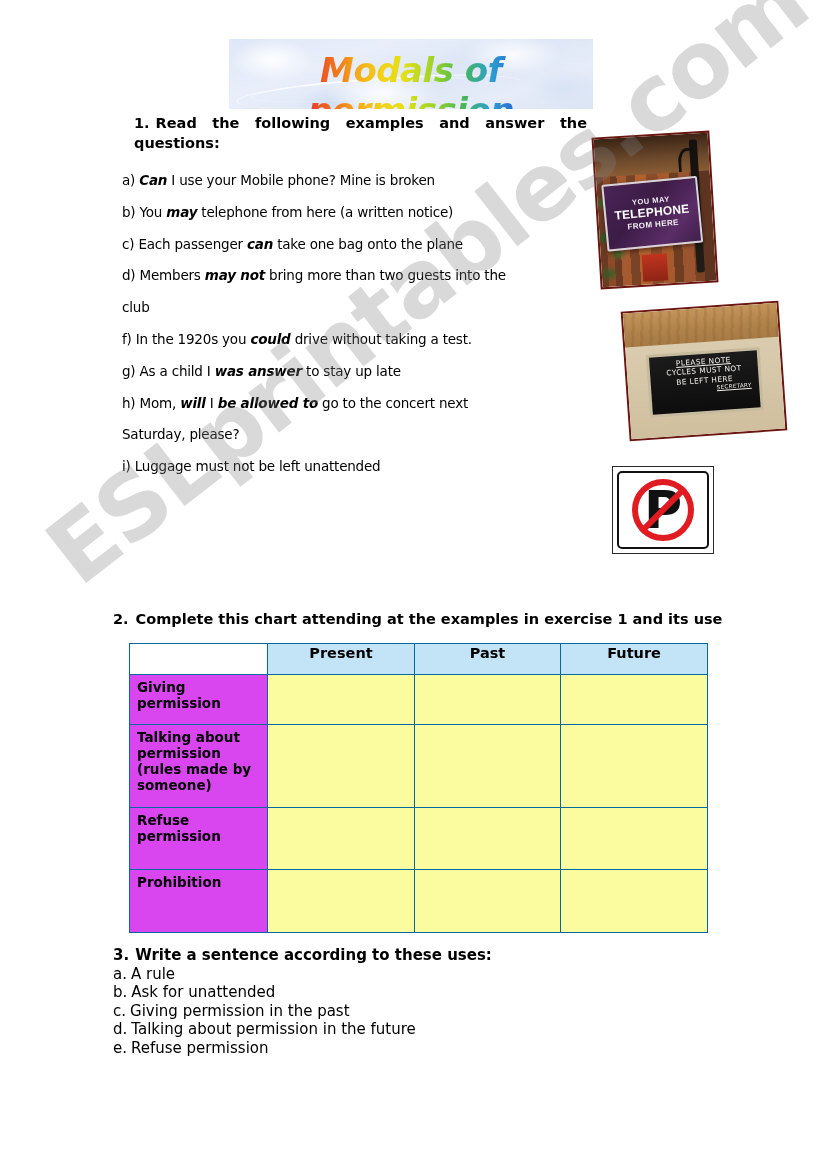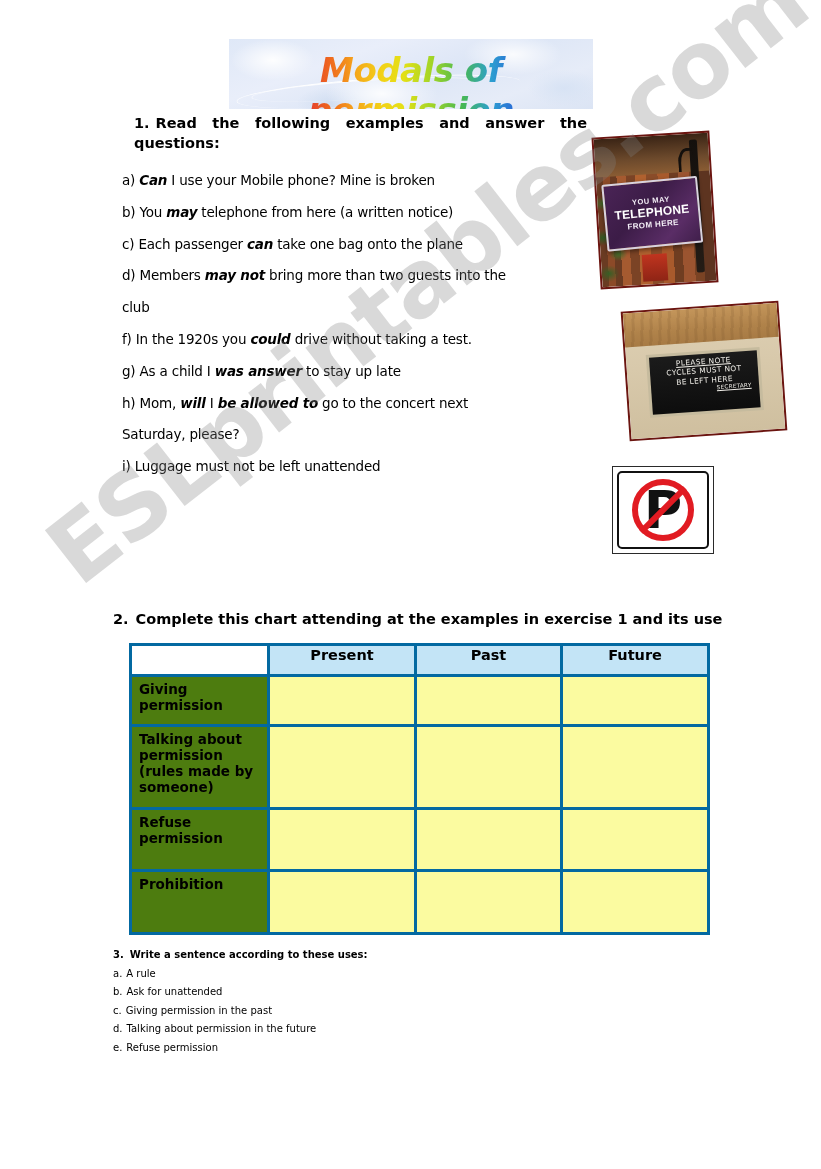--- a/index.html
+++ b/index.html
@@ -311,21 +311,21 @@
     width: 578px;
     z-index: 3;
   }
   table.chart {
     border-collapse: collapse;
     table-layout: fixed;
     width: 578px;
     font-family: "DejaVu Sans", sans-serif;
   }
   table.chart th, table.chart td {
-    border: 3px solid #0369a1;
+    border: 1px solid #0369a1;
     box-sizing: border-box;
     vertical-align: top;
   }
   table.chart col.c0 { width: 138px; }
   table.chart col.c1 { width: 147px; }
   table.chart col.c2 { width: 146px; }
   table.chart col.c3 { width: 147px; }
   th.corner {
     background: #ffffff;
     height: 31px;
@@ -333,21 +333,21 @@
   th.head {
     background: #c3e4f6;
     color: #000000;
     font-size: 14.5px;
     font-weight: bold;
     text-align: center;
     height: 31px;
     vertical-align: middle;
   }
   td.rowlabel {
-    background: #4d7c0f;
+    background: #d946ef;
     color: #000000;
     font-size: 13.5px;
     font-weight: bold;
     line-height: 1.18;
     padding: 5px 0 5px 7px;
   }
   td.blank {
     background: #fbfba0;
   }
   tr.r0 td { height: 50px; }
@@ -355,21 +355,21 @@
   tr.r2 td { height: 62px; }
   tr.r3 td { height: 63px; }
 
   
   .ex3 {
     position: absolute;
     left: 113px;
     top: 946px;
     z-index: 3;
     font-family: "DejaVu Sans", sans-serif;
-    font-size: 10px;
+    font-size: 15px;
     line-height: 18.6px;
   }
   .ex3-heading { font-weight: bold; }
   .ex3-heading .num { margin-right: 6px; }
   .ex3 .u-item { font-weight: normal; }
   .ex3 .u-item .ltr { margin-right: 4px; }
 </style>
 </head>
 <body>
 

